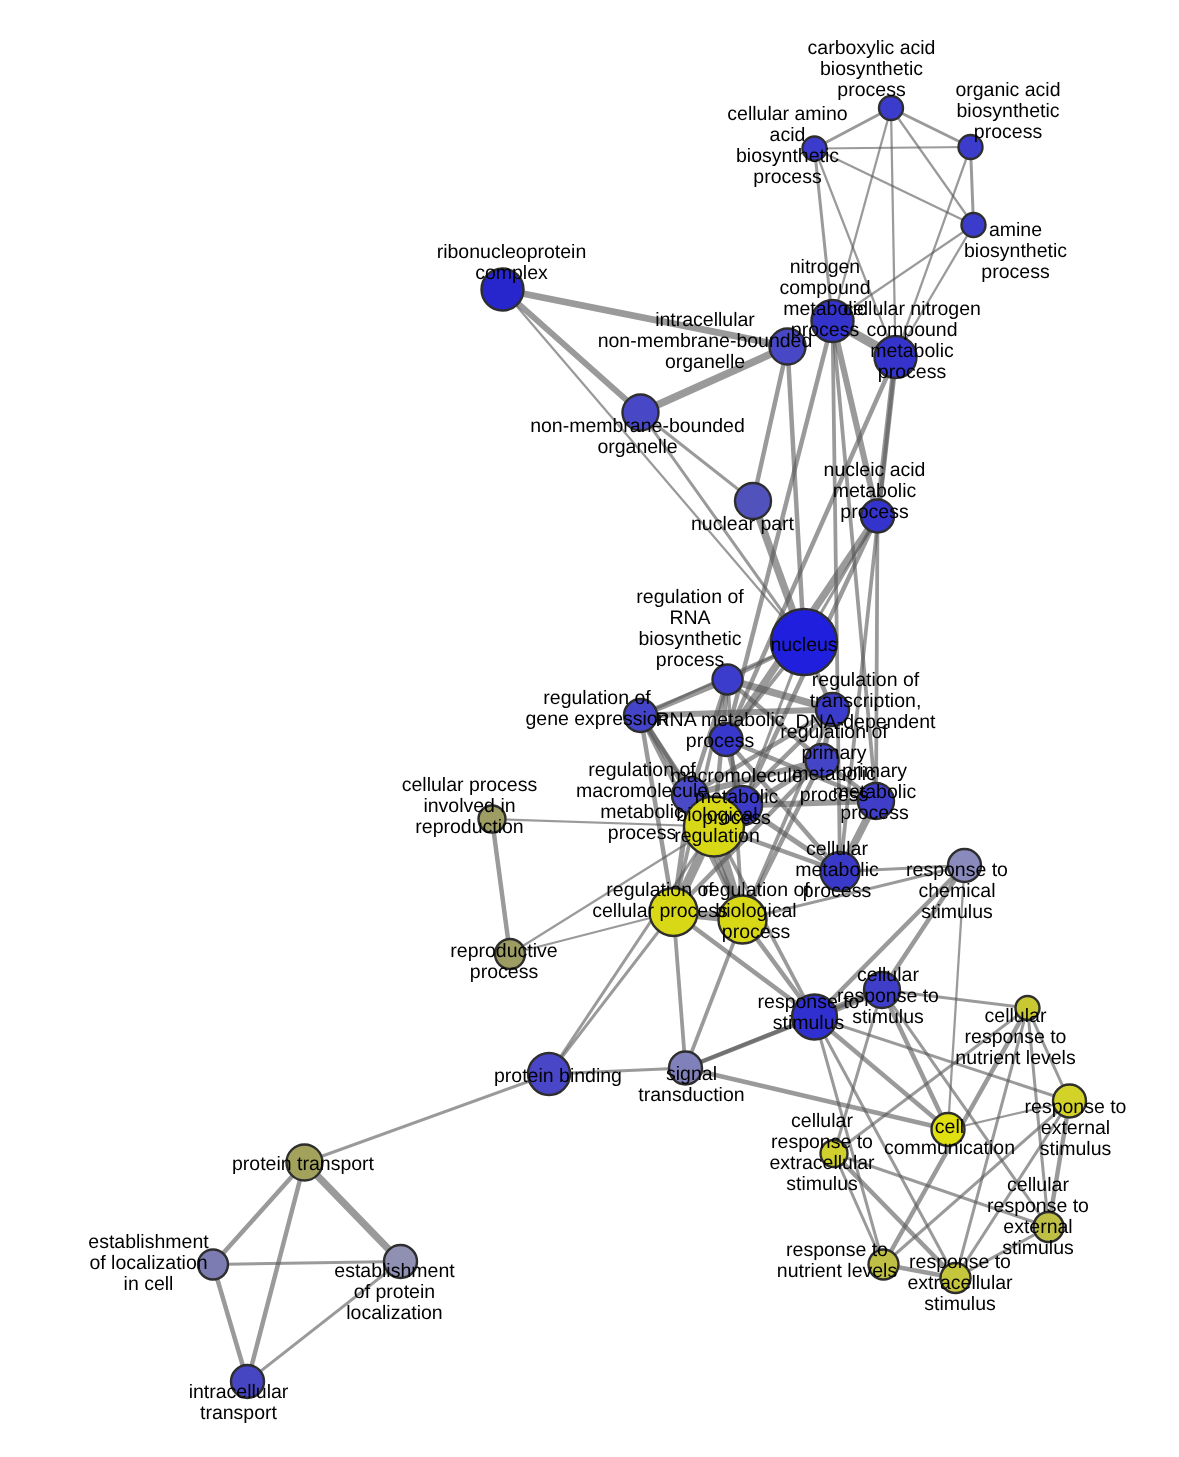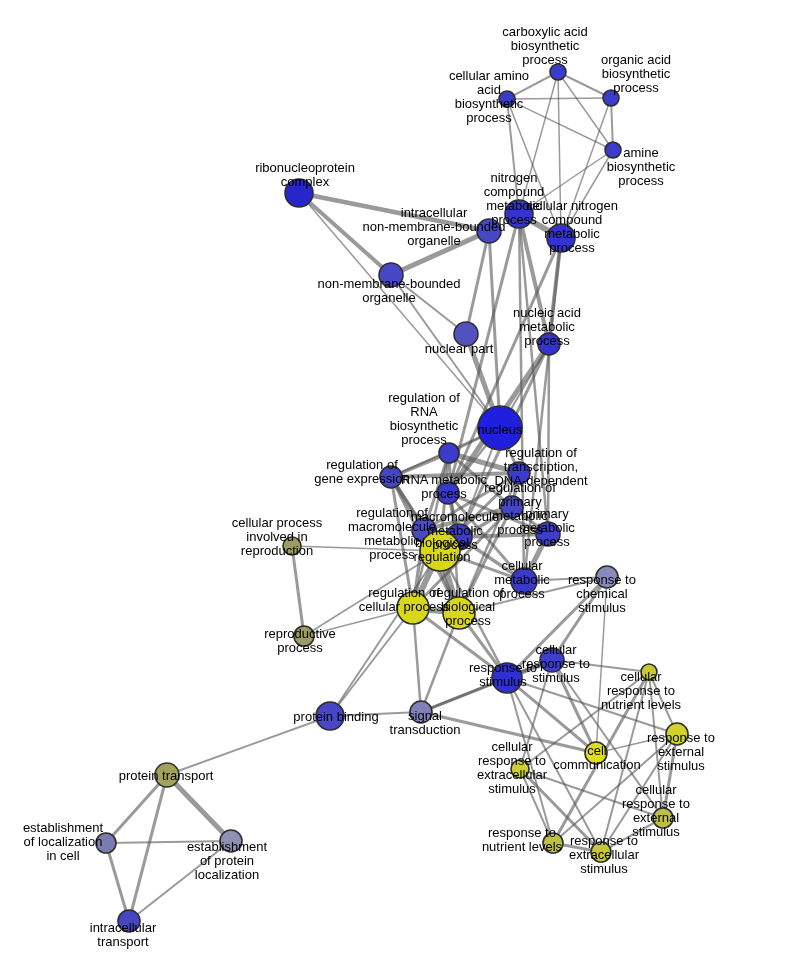--- a/index.html
+++ b/index.html
@@ -9,20 +9,21 @@
     width: 786px;
     height: 971px;
     overflow: hidden;
     font-family: "Liberation Sans", "DejaVu Sans", sans-serif;
   }
   .canvas-wrap {
     position: relative;
     width: 628px;
     height: 971px;
     background: #ffffff;
+    padding-left: 36px;
   }
   svg { display: block; }
   .net-edge {
     stroke-linecap: round;
   }
   .net-node {
     cursor: pointer;
   }
   .net-label {
     font-family: "Liberation Sans", "DejaVu Sans", sans-serif;

